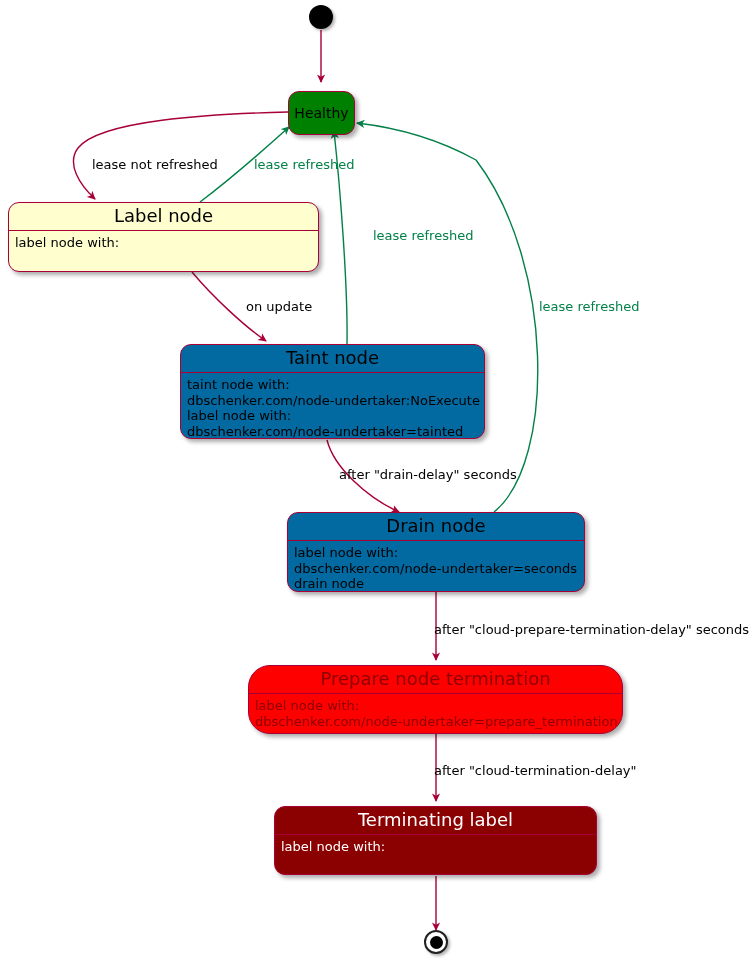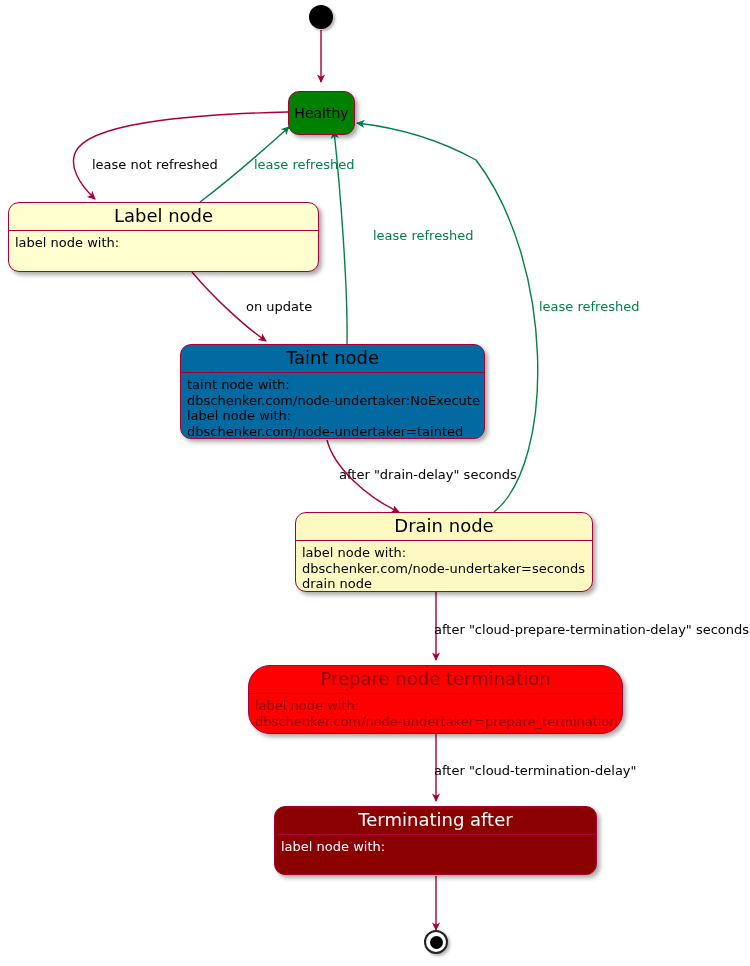--- a/index.html
+++ b/index.html
@@ -138,39 +138,39 @@
   <div class="node" style="left:180px; top:344px; width:305px; height:95px; background:#0369a1; color:#000000;">
     <div class="node-title">Taint node</div>
     <div class="node-body">
       <div>taint node with:</div>
       <div>dbschenker.com/node-undertaker:NoExecute</div>
       <div>label node with:</div>
       <div>dbschenker.com/node-undertaker=tainted</div>
     </div>
   </div>
 
-  <div class="node" style="left:287px; top:512px; width:298px; height:80px; background:#fef9c3; color:#000000;margin-left:8px;">
+  <div class="node" style="left:287px; top:512px; width:298px; height:80px; background:#0369a1; color:#000000;">
     <div class="node-title">Drain node</div>
     <div class="node-body">
       <div>label node with:</div>
       <div>dbschenker.com/node-undertaker=seconds</div>
       <div>drain node</div>
     </div>
   </div>
 
   <div class="node" style="left:248px; top:665px; width:375px; height:69px; background:#FF0000; color:#8B0000;border-radius:22px;">
     <div class="node-title">Prepare node termination</div>
     <div class="node-body">
       <div>label node with:</div>
       <div>dbschenker.com/node-undertaker=prepare_termination</div>
     </div>
   </div>
 
   <div class="node" style="left:274px; top:806px; width:323px; height:69px; background:#8B0000; color:#FFFFFF;">
-    <div class="node-title">Terminating after</div>
+    <div class="node-title">Terminating label</div>
     <div class="node-body">
       <div>label node with:</div>
     </div>
   </div>
 
   <div class="end-dot-outer" style="left:424px; top:930px; width:24px; height:24px;">
     <div class="end-dot-inner" style="left:3.5px; top:3.5px; width:13px; height:13px;"></div>
   </div>
 
   <div class="edge-label" style="left:92px; top:157px; color:#000000;">lease not refreshed</div>

